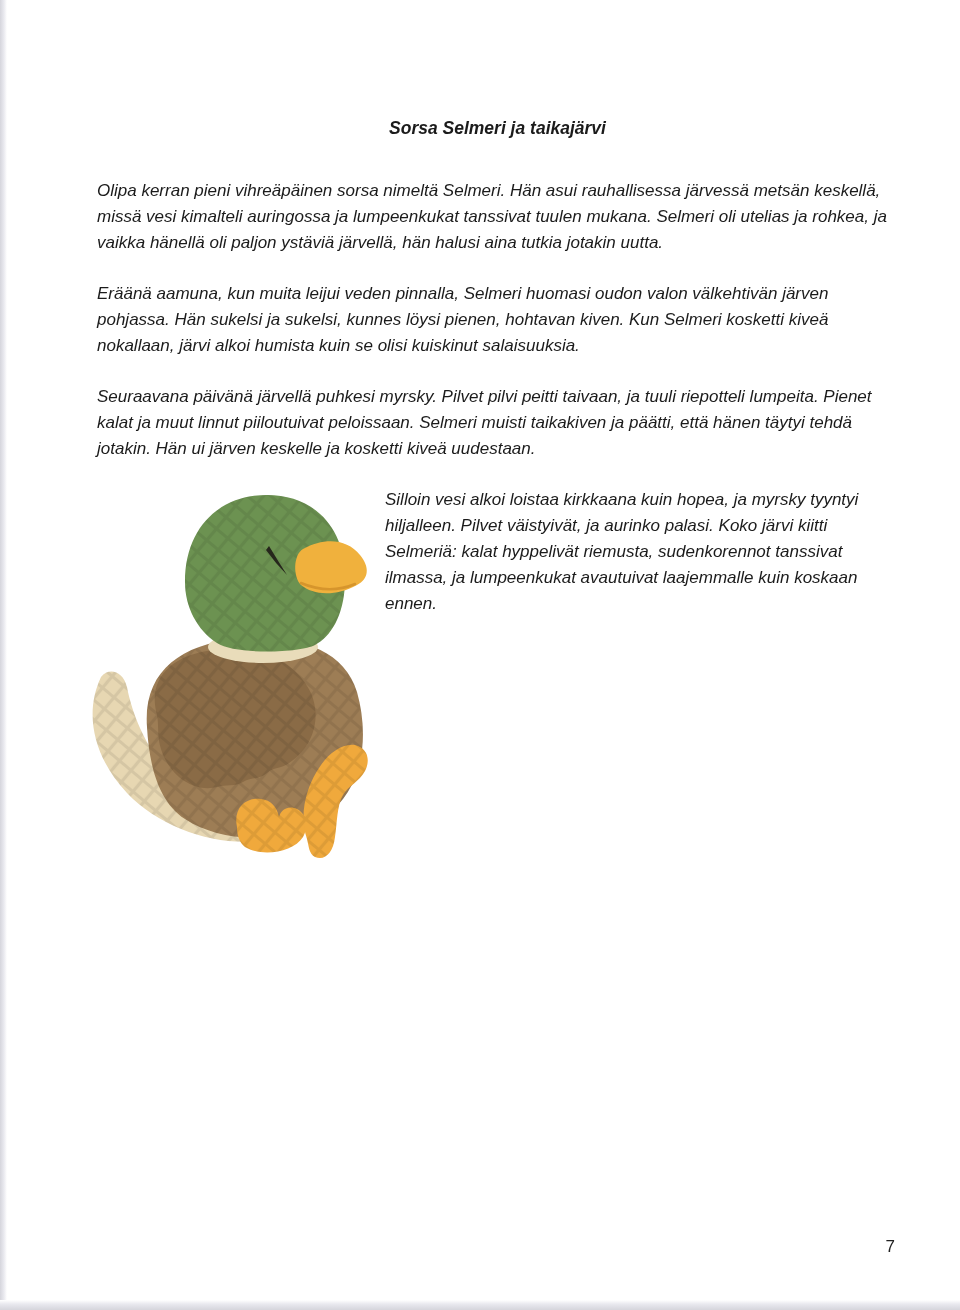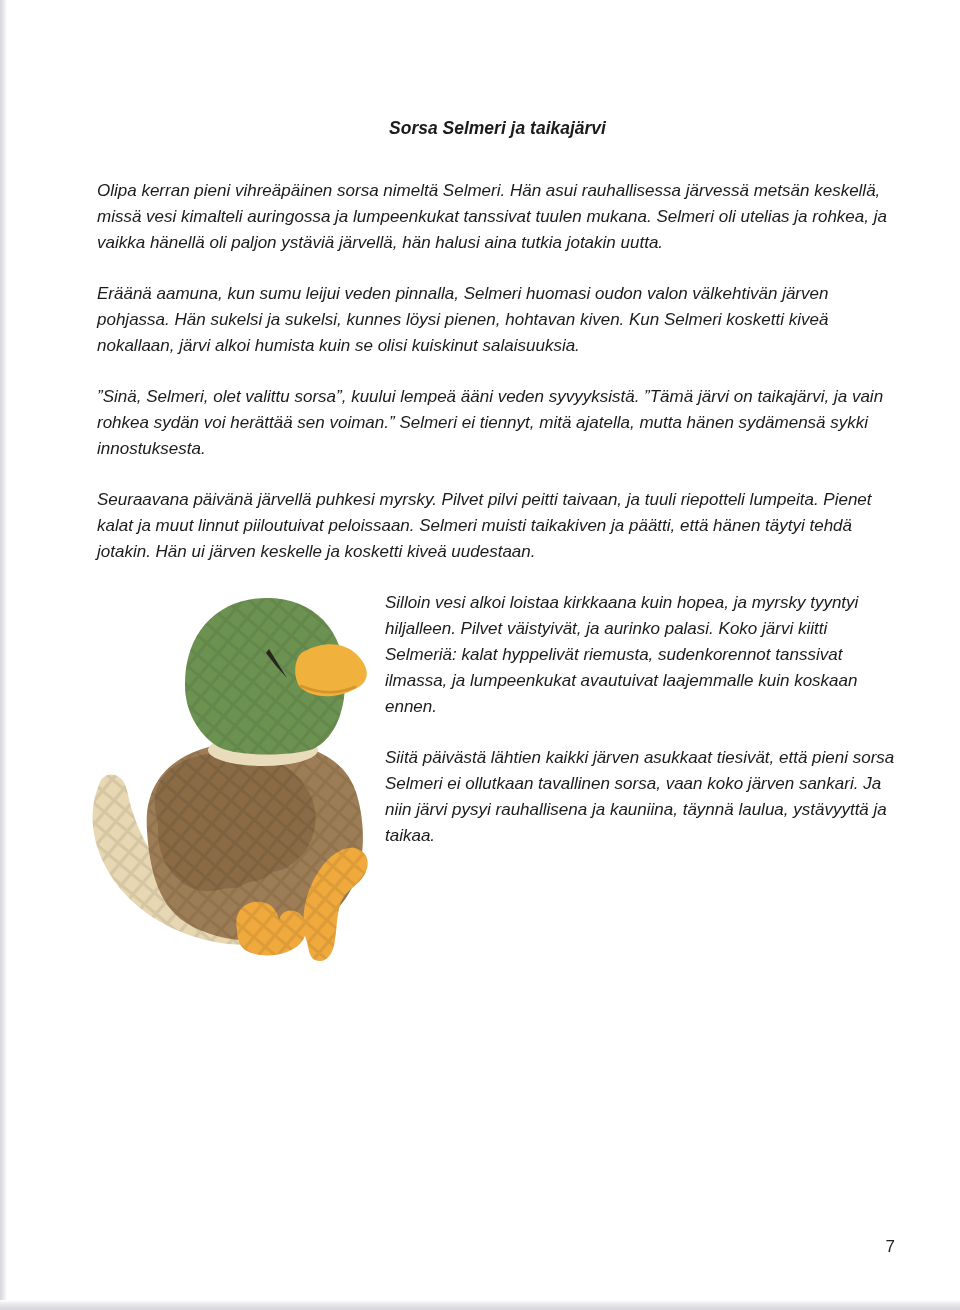--- a/index.html
+++ b/index.html
@@ -79,22 +79,21 @@
 
 <div class="page">
   <div class="edge-left"></div>
   <div class="edge-right"></div>
   <div class="edge-bottom"></div>
 
   <div class="content">
     <div class="title">Sorsa Selmeri ja taikajärvi</div>
 
     <p>Olipa kerran pieni vihreäpäinen sorsa nimeltä Selmeri. Hän asui rauhallisessa järvessä metsän keskellä, missä vesi kimalteli auringossa ja lumpeenkukat tanssivat tuulen mukana. Selmeri oli utelias ja rohkea, ja vaikka hänellä oli paljon ystäviä järvellä, hän halusi aina tutkia jotakin uutta.</p>
-    <p>Eräänä aamuna, kun sumu leijui veden pinnalla, Selmeri huomasi oudon valon välkehtivän järven pohjassa. Hän sukelsi ja sukelsi, kunnes löysi pienen, hohtavan kiven. Kun Selmeri kosketti kiveä nokallaan, järvi alkoi humista kuin se olisi kuiskinut salaisuuksia.</p>
-    <p>”Sinä, Selmeri, olet valittu sorsa”, kuului lempeä ääni veden syvyyksistä. ”Tämä järvi on taikajärvi, ja vain rohkea sydän voi herättää sen voiman.” Selmeri ei tiennyt, mitä ajatella, mutta hänen sydämensä sykki innostuksesta.</p>
+    <p>Eräänä aamuna, kun muita leijui veden pinnalla, Selmeri huomasi oudon valon välkehtivän järven pohjassa. Hän sukelsi ja sukelsi, kunnes löysi pienen, hohtavan kiven. Kun Selmeri kosketti kiveä nokallaan, järvi alkoi humista kuin se olisi kuiskinut salaisuuksia.</p>
     <p>Seuraavana päivänä järvellä puhkesi myrsky. Pilvet pilvi peitti taivaan, ja tuuli riepotteli lumpeita. Pienet kalat ja muut linnut piiloutuivat peloissaan. Selmeri muisti taikakiven ja päätti, että hänen täytyi tehdä jotakin. Hän ui järven keskelle ja kosketti kiveä uudestaan.</p>
 
     <div class="illustration">
       <svg viewBox="0 0 300 392" xmlns="http://www.w3.org/2000/svg">
         <defs>
           <pattern id="stitch" width="15" height="15" patternTransform="rotate(40)" patternUnits="userSpaceOnUse">
             <path d="M0 7.5 H15 M7.5 0 V15" stroke="#000000" stroke-opacity="0.08" stroke-width="3.2" fill="none"></path>
           </pattern>
           <path id="d-tail" d="M16,190 C-2,228 10,272 42,306 C78,344 140,362 185,352 C205,347 211,338 206,328 C160,336 112,318 82,284 C58,256 46,222 42,200 C38,184 24,180 16,190 Z"></path>
           <path id="d-body" d="M62,240 C58,185 95,158 150,152 C205,147 258,158 272,205 C284,248 280,300 240,330 C200,356 140,358 100,332 C72,314 64,275 62,240 Z"></path>
@@ -124,17 +123,16 @@
         <path d="M184,59 Q193,74 202,88 Q191,77 181,63 Z" stroke-width="2" stroke-linejoin="round" fill="#26261c"></path>
 
         <use href="#d-foot-back" fill="#f0a93c"></use>
         <use href="#d-foot-back" fill="url(#stitch)"></use>
         <use href="#d-foot-front" fill="#f0a93c"></use>
         <use href="#d-foot-front" fill="url(#stitch)"></use>
       </svg>
     </div>
 
     <p>Silloin vesi alkoi loistaa kirkkaana kuin hopea, ja myrsky tyyntyi hiljalleen. Pilvet väistyivät, ja aurinko palasi. Koko järvi kiitti Selmeriä: kalat hyppelivät riemusta, sudenkorennot tanssivat ilmassa, ja lumpeenkukat avautuivat laajemmalle kuin koskaan ennen.</p>
-    <p>Siitä päivästä lähtien kaikki järven asukkaat tiesivät, että pieni sorsa Selmeri ei ollutkaan tavallinen sorsa, vaan koko järven sankari. Ja niin järvi pysyi rauhallisena ja kauniina, täynnä laulua, ystävyyttä ja taikaa.</p>
   </div>
 
   <div class="page-number">7</div>
 </div>
 
 </body></html>

